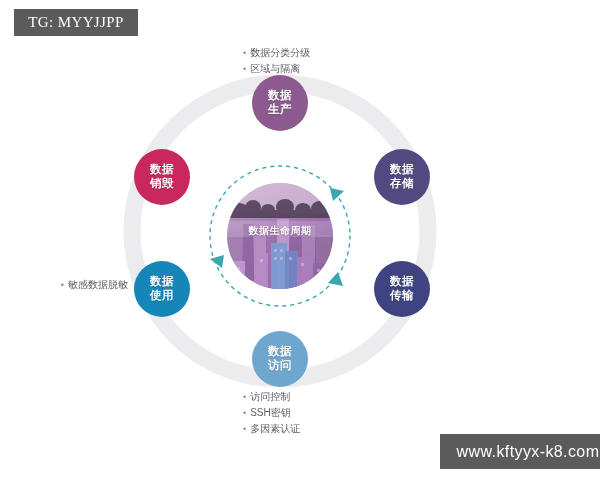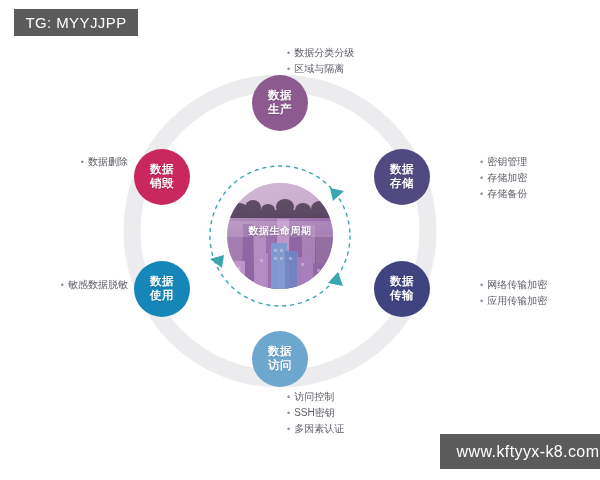--- a/index.html
+++ b/index.html
@@ -33,20 +33,21 @@
     justify-content: center;
     letter-spacing: 0.4px;
     white-space: nowrap;
   }
   #wm-top {
     left: 14px;
     top: 9px;
     width: 124px;
     height: 27px;
     font-size: 15px;
+    font-family: Liberation Serif, serif;
   }
   #wm-bottom {
     left: 440px;
     top: 434px;
     width: 176px;
     height: 35px;
     font-size: 16px;
     text-align: right;
   }
 
@@ -126,21 +127,21 @@
   }
   .bullets .b {
     display: block;
   }
   .bullets .b::before {
     content: "\2022";
     color: #8d8d95;
     margin-right: 4px;
     font-size: 9px;
   }
-  .bullets.right-side { text-align: left; margin-left: 44px; }
+  .bullets.right-side { text-align: left; }
   .bullets.left-side  { text-align: right; }
 
   #bul-produce { left: 243px; top: 45px; text-align: left; }
   #bul-store   { left: 436px; top: 154px; }
   #bul-trans   { left: 436px; top: 277px; }
   #bul-access  { left: 243px; top: 389px; text-align: left; }
   #bul-use     { left: 8px;  top: 277px; width: 120px; }
   #bul-destroy { left: 8px;  top: 154px; width: 120px; }
 </style>
 </head>
@@ -255,43 +256,33 @@
     <div class="node" id="node-destroy" style="background: rgb(201, 40, 94);">
       <span>数据</span>
       <span>销毁</span>
     </div>
 
     <div class="bullets right-side" id="bul-produce">
       <span class="b">数据分类分级</span>
       <span class="b">区域与隔离</span>
     </div>
 
-    <div class="bullets right-side" id="bul-store">
-      <span class="b">密钥管理</span>
-      <span class="b">存储加密</span>
-      <span class="b">存储备份</span>
-    </div>
-
-    <div class="bullets right-side" id="bul-trans">
-      <span class="b">网络传输加密</span>
-      <span class="b">应用传输加密</span>
-    </div>
+
 
     <div class="bullets right-side" id="bul-access">
       <span class="b">访问控制</span>
       <span class="b">SSH密钥</span>
       <span class="b">多因素认证</span>
     </div>
 
     <div class="bullets left-side" id="bul-use">
       <span class="b">敏感数据脱敏</span>
     </div>
 
     <div class="bullets left-side" id="bul-destroy">
-      <span class="b">数据删除</span>
     </div>
 
   </div>
 
   <div class="wm" id="wm-top">TG: MYYJJPP</div>
   <div class="wm" id="wm-bottom">www.kftyyx-k8.com</div>
 
 </div>
 
 </body></html>

